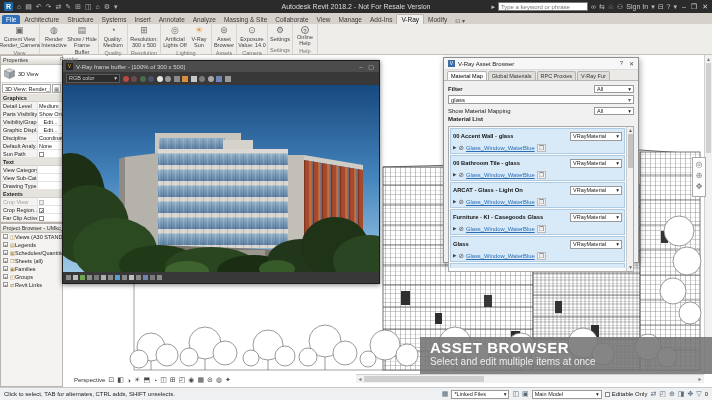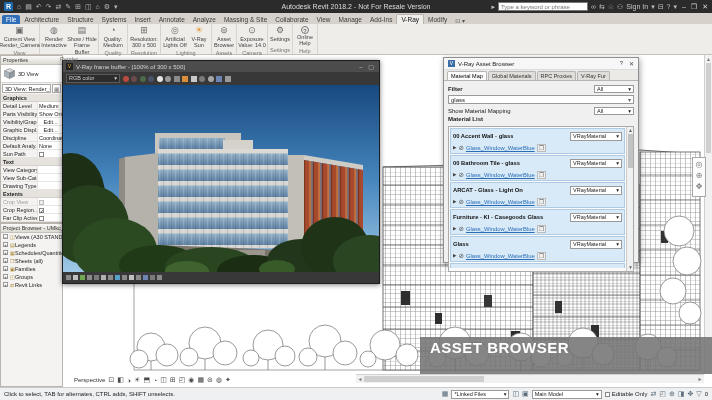--- a/index.html
+++ b/index.html
@@ -699,20 +699,21 @@
   </div>
 
   <div id="navbar" class="abs">
     <span>◎</span>
     <span>⊕</span>
     <span>✥</span>
   </div>
 
   <div id="overlay" class="abs">
     <div class="t">ASSET BROWSER</div>
+    <div class="s">Select and edit multiple items at once</div>
   </div>
 
   <div id="vscroll" class="abs">
     <div class="sbtn">▲</div>
     <div class="thumb"></div>
   </div>
   <div id="hscroll" class="abs">
     <span class="sbtn">◄</span>
     <span class="thumb"></span>
     <span class="sbtn" style="margin-left:auto">►</span>

